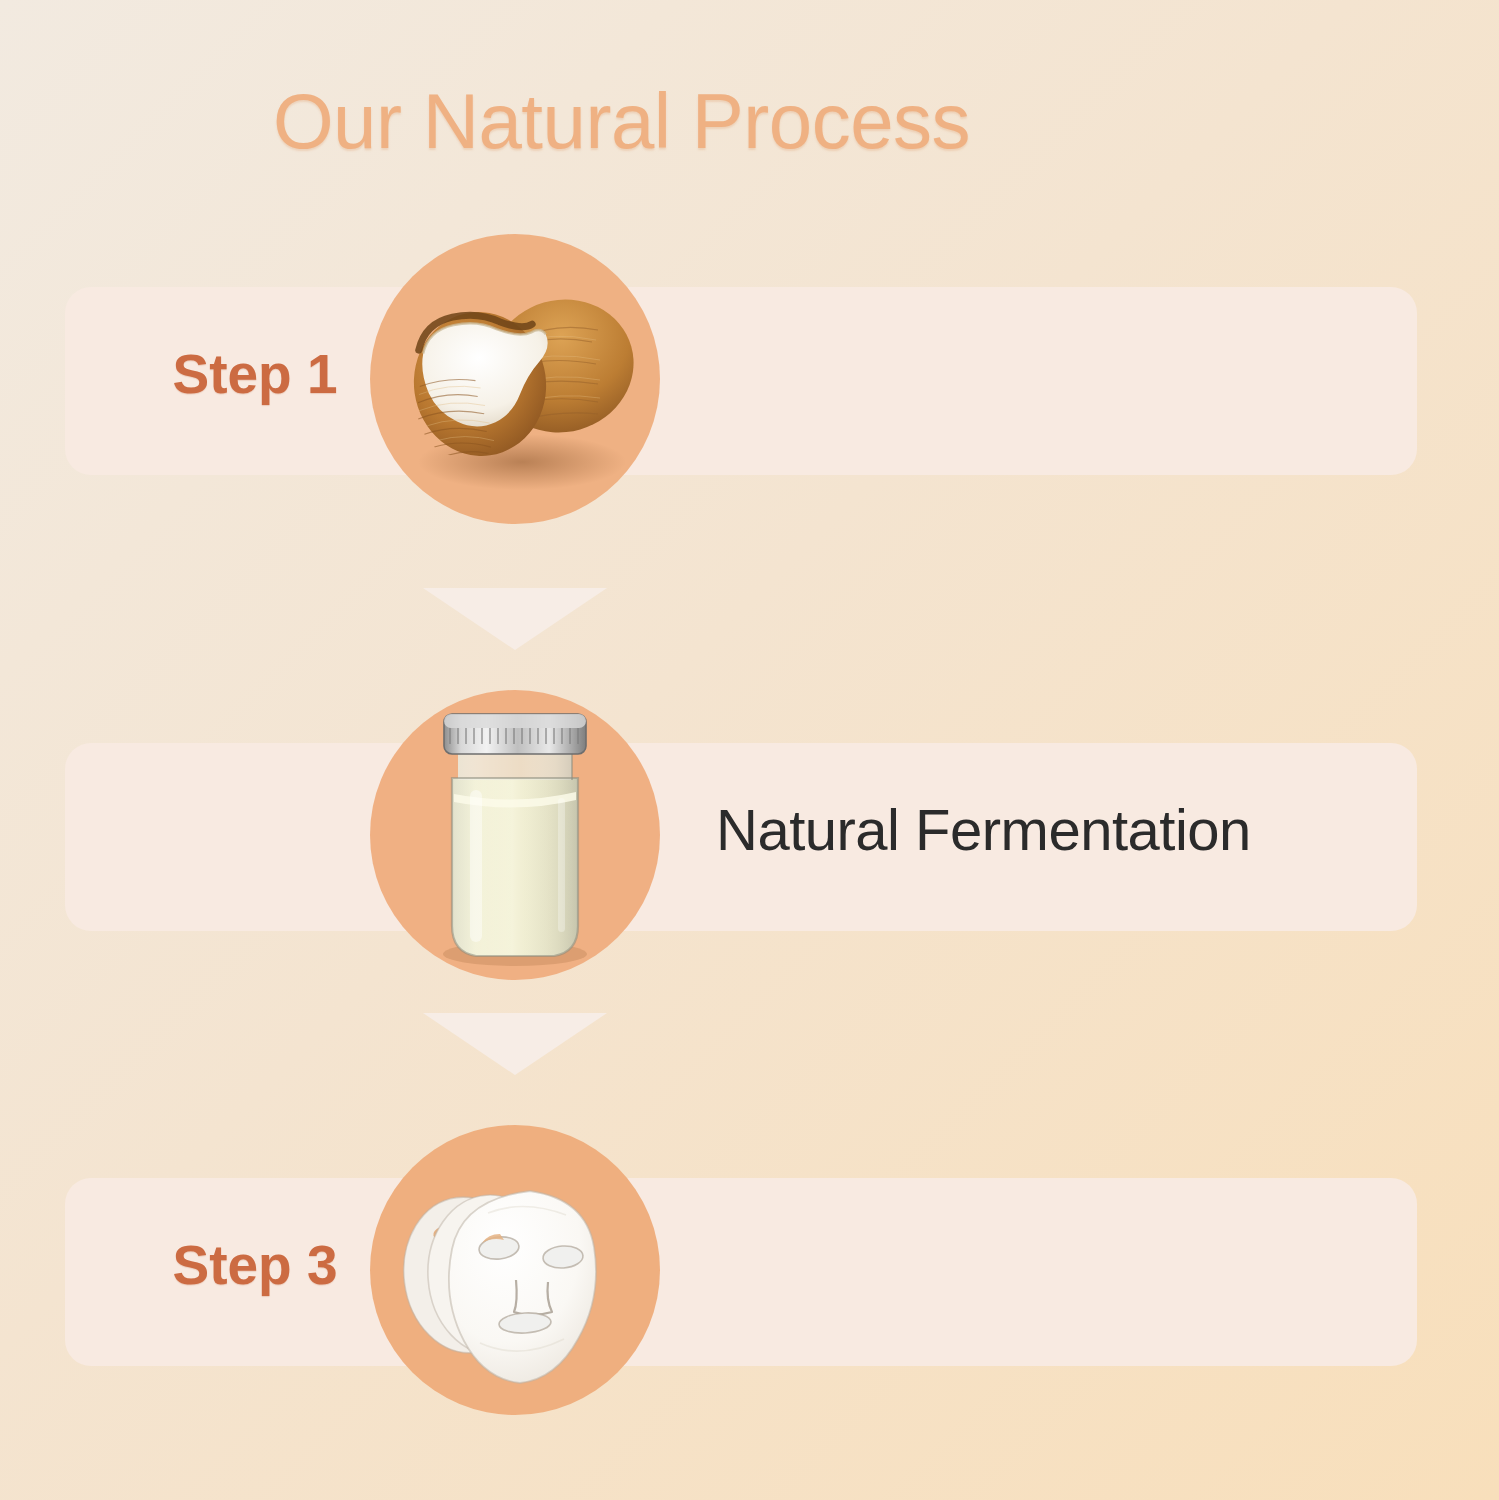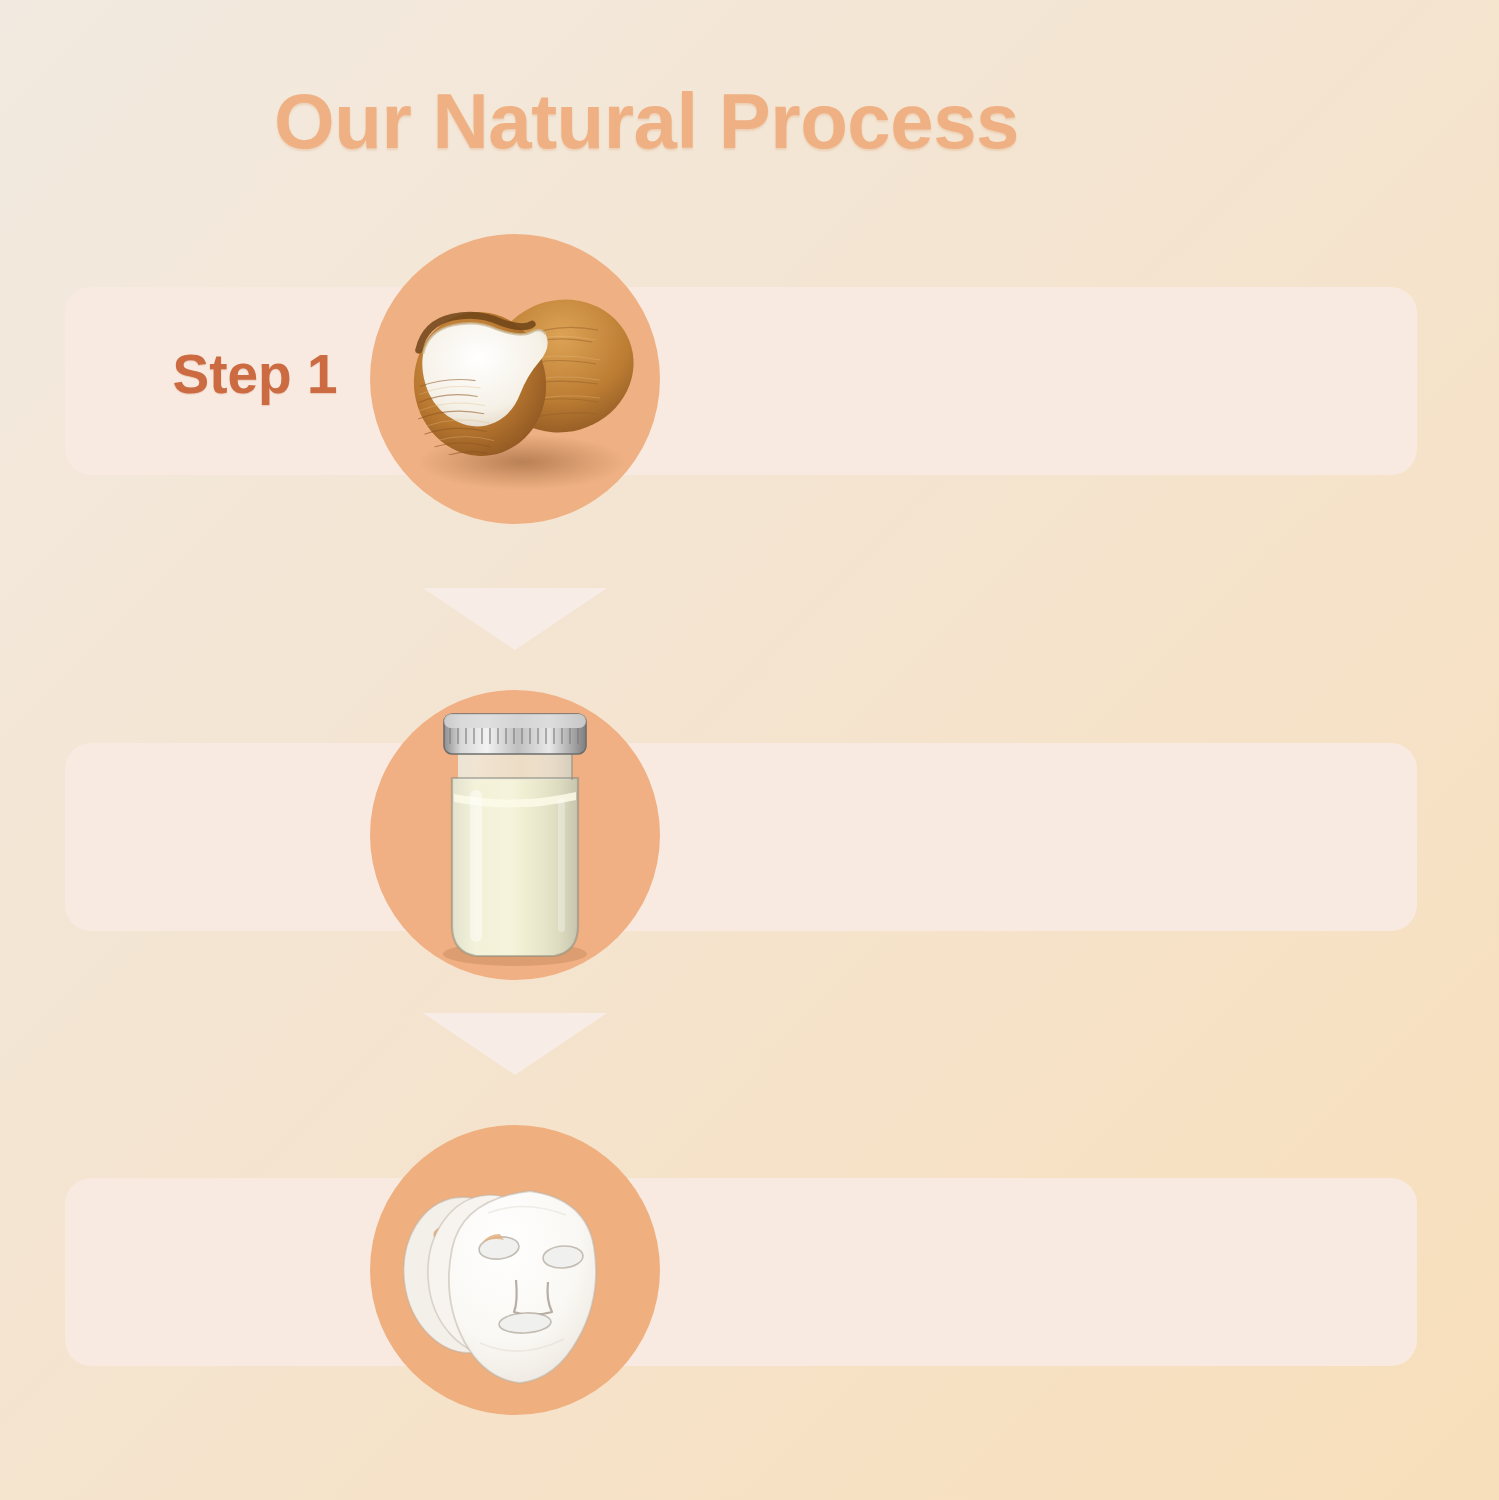--- a/index.html
+++ b/index.html
@@ -22,27 +22,26 @@
   }
 
   
   #title {
     position: absolute;
     top: 82px;
     left: 0;
     width: 1243px;
     text-align: center;
     font-size: 78px;
-    font-weight: 700;
+    font-weight: 400;
     letter-spacing: -0.5px;
     color: #EFB183;
     text-shadow: 0 2px 2px rgba(225,170,125,0.35);
     line-height: 1;
     white-space: nowrap;
-    padding-left: 25px;
   }
 
   
   .step-row {
     position: absolute;
     left: 0;
     width: 1499px;
     height: 300px;
   }
   .step-row[data-row="0"] { top: 229px; padding-left: 48px; }
@@ -275,28 +274,30 @@
           <path d="M176 38 v16"></path>
             <path d="M184 38 v16"></path>
             <path d="M192 38 v16"></path>
           <path d="M200 38 v16"></path>
             <path d="M208 38 v16"></path>
         </g>
         <rect x="74" y="24" width="142" height="14" rx="7" fill="#DADADA" opacity="0.8"></rect>
       </svg>
     </div>
 
+    <div class="step-title">Natural Fermentation</div>
   </div>
 
   <div class="arrow" data-arrow="1"></div>
 
   <div class="step-row" data-row="2">
 
     <div class="step-card"></div>
 
+    <div class="step-label">Step 3</div>
 
     <div class="medallion shade3">
       <svg class="art" viewBox="0 0 290 290" xmlns="http://www.w3.org/2000/svg" aria-hidden="true">
         <defs>
           <radialGradient id="maskG" cx="38%" cy="28%" r="78%">
             <stop offset="0%" stop-color="#FFFFFF"></stop>
             <stop offset="65%" stop-color="#FAF8F4"></stop>
             <stop offset="100%" stop-color="#EDE8E0"></stop>
           </radialGradient>
         </defs>

